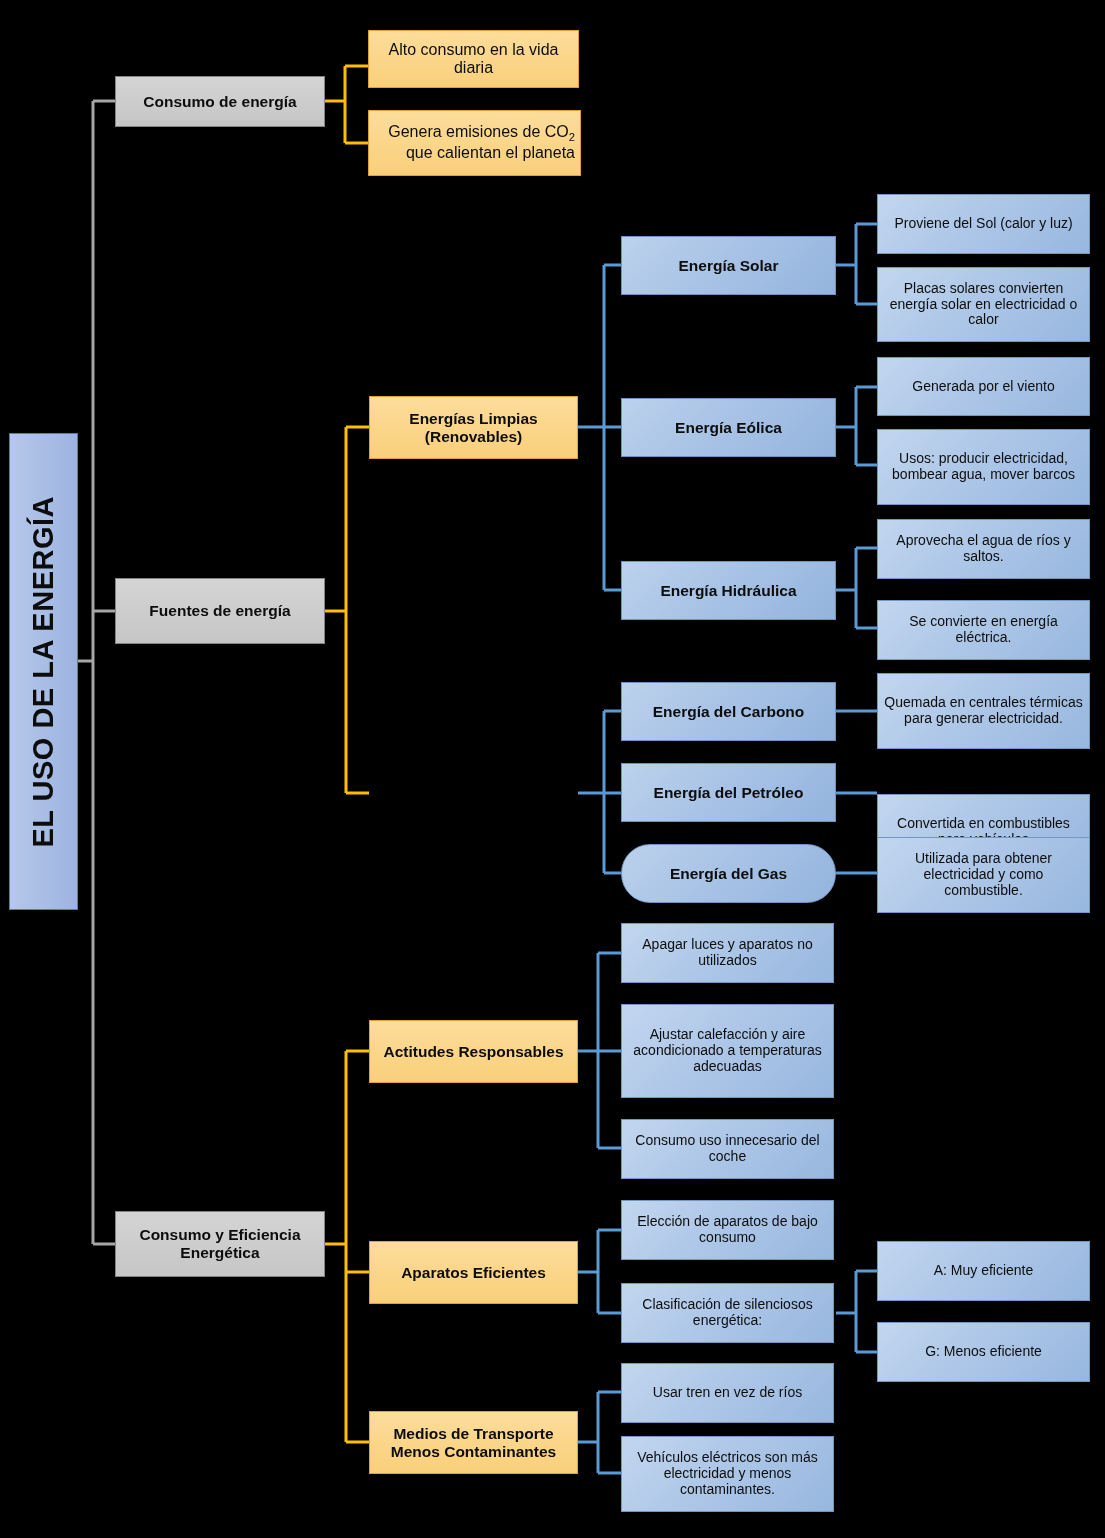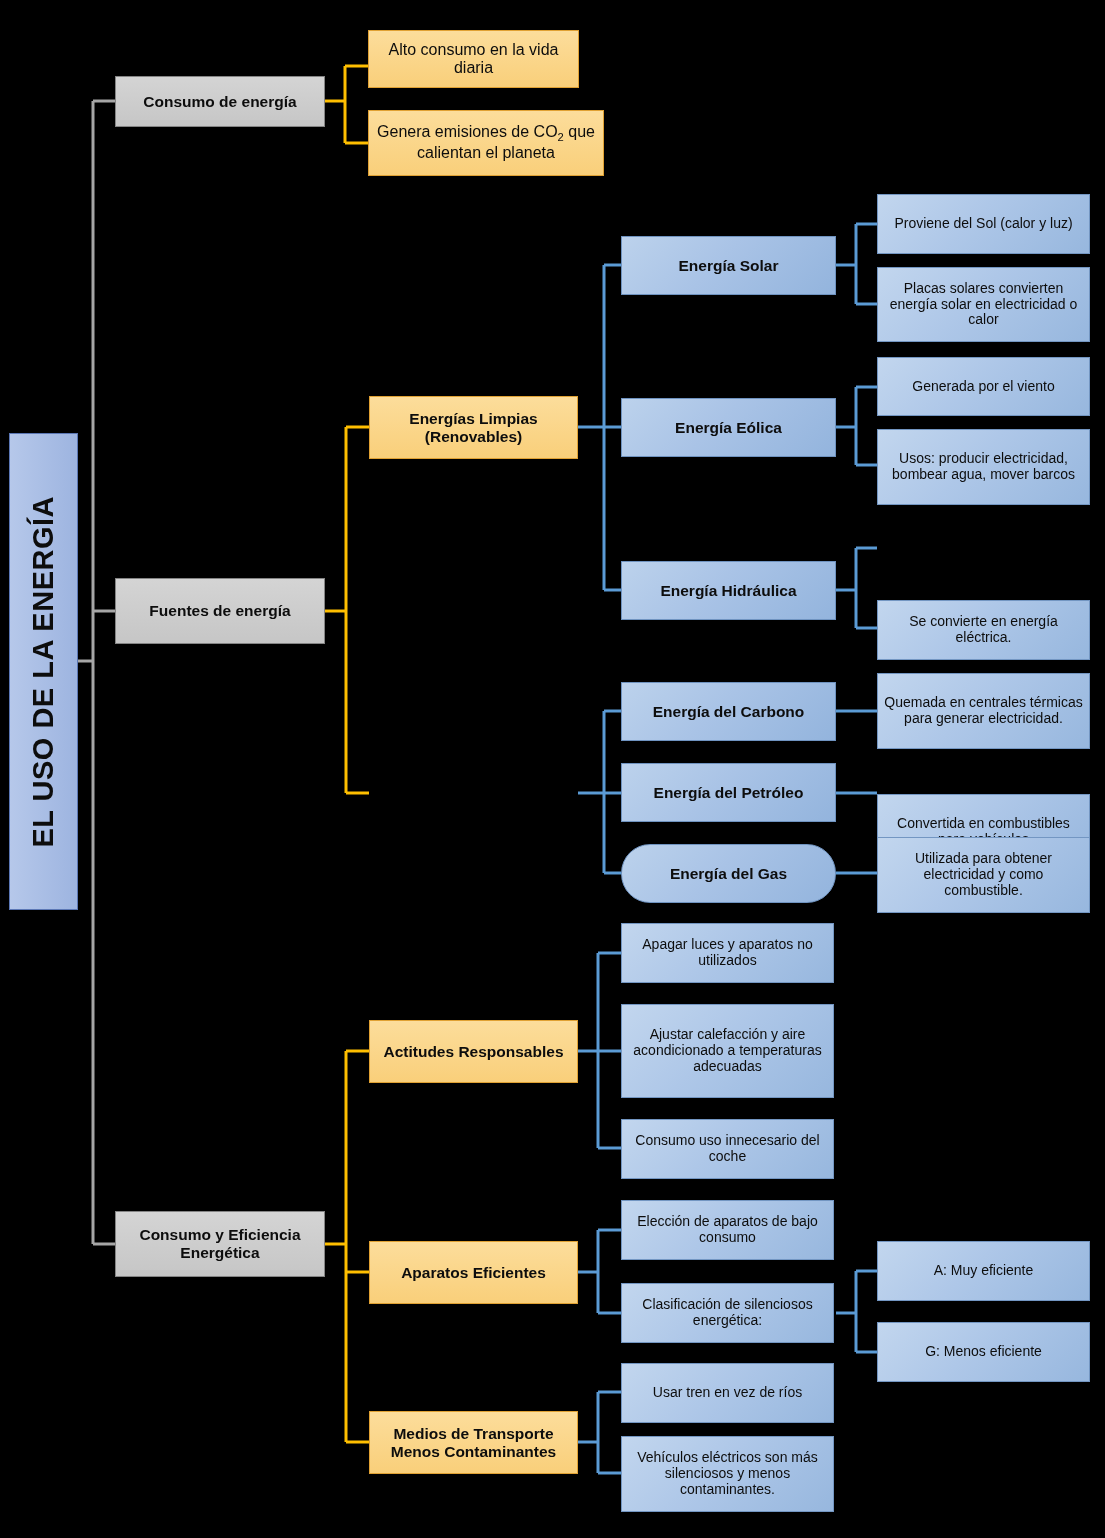--- a/index.html
+++ b/index.html
@@ -171,21 +171,21 @@
   </div>
 
   <div class="node lvl1" style="left:115px;top:1211px;width:210px;height:66px;">
     <span>Consumo y Eficiencia Energética</span>
   </div>
 
   <div class="node lvl2 leaf" style="left:368px;top:30px;width:211px;height:58px;">
     <span>Alto consumo en la vida diaria</span>
   </div>
 
-  <div class="node lvl2 leaf" style="left:368px;top:110px;width:236px;height:66px;">
+  <div class="node lvl2 leaf" style="left:368px;top:110px;width:213px;height:66px;text-align:right;">
     <span>Genera emisiones de CO<sub>2</sub> que calientan el planeta</span>
   </div>
 
   <div class="node lvl2" style="left:369px;top:396px;width:209px;height:63px;">
     <span>Energías Limpias (Renovables)</span>
   </div>
 
 
   <div class="node lvl2" style="left:369px;top:1020px;width:209px;height:63px;">
     <span>Actitudes Responsables</span>
@@ -232,20 +232,23 @@
   </div>
 
   <div class="node lvl4" style="left:877px;top:357px;width:213px;height:59px;">
     <span>Generada por el viento</span>
   </div>
 
   <div class="node lvl4" style="left:877px;top:429px;width:213px;height:76px;">
     <span>Usos: producir electricidad, bombear agua, mover barcos</span>
   </div>
 
+  <div class="node lvl4" style="left:877px;top:519px;width:213px;height:60px;">
+    <span>Aprovecha el agua de ríos y saltos.</span>
+  </div>
 
   <div class="node lvl4" style="left:877px;top:600px;width:213px;height:60px;">
     <span>Se convierte en energía eléctrica.</span>
   </div>
 
   <div class="node lvl4" style="left:877px;top:673px;width:213px;height:76px;">
     <span>Quemada en centrales térmicas para generar electricidad.</span>
   </div>
 
   <div class="node lvl4" style="left:877px;top:756px;width:213px;height:76px;margin-top:38px;">
@@ -282,16 +285,16 @@
 
   <div class="node lvl4" style="left:877px;top:1322px;width:213px;height:60px;">
     <span>G: Menos eficiente</span>
   </div>
 
   <div class="node lvl4" style="left:621px;top:1363px;width:213px;height:60px;">
     <span>Usar tren en vez de ríos</span>
   </div>
 
   <div class="node lvl4" style="left:621px;top:1436px;width:213px;height:76px;">
-    <span>Vehículos eléctricos son más silenciosos y menos contaminantes.</span>
+    <span>Vehículos eléctricos son más electricidad y menos contaminantes.</span>
   </div>
 
 </div>
 
 </body></html>

